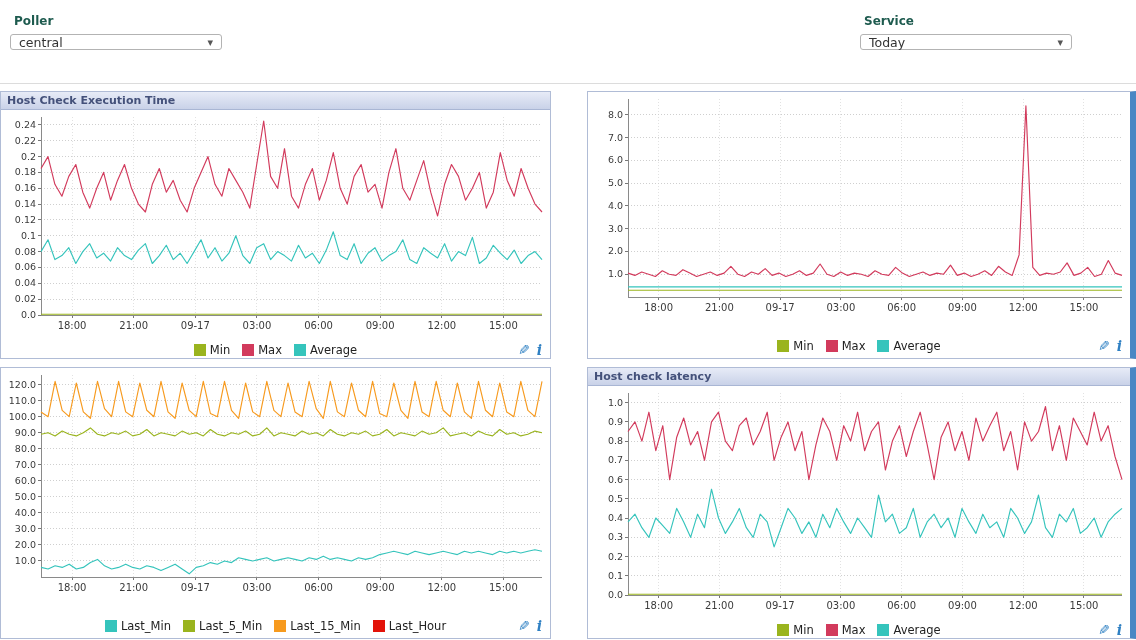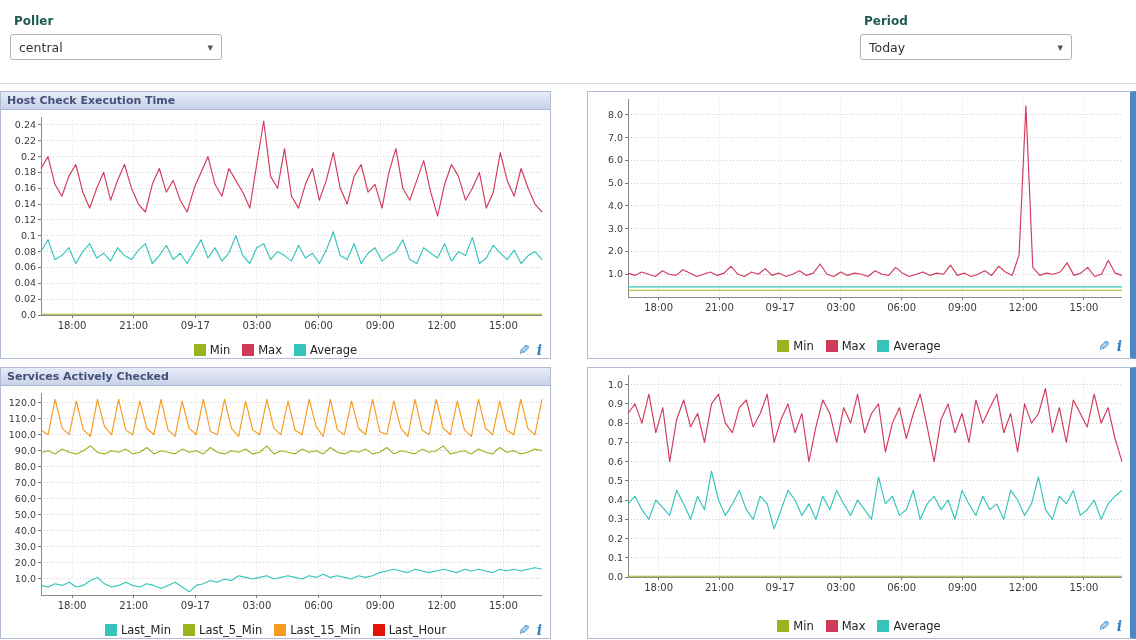--- a/index.html
+++ b/index.html
@@ -7,21 +7,21 @@
        font-family:"DejaVu Sans","Liberation Sans",sans-serif;color:#333;}
   .page{width:1136px;height:640px;box-sizing:border-box;}
 
   
   .filterbar{height:84px;box-sizing:border-box;border-bottom:1px solid #dcdcdc;
              display:flex;align-items:flex-start;padding:12px 0 0 10px;}
   .filter{display:flex;flex-direction:column;justify-content:space-between;}
   .filter-period{margin-left:auto;margin-right:64px;}
   .filter label{font-size:12px;font-weight:bold;color:var(--label-color,#1e5b4f);
                 margin:2px 0 6px 4px;}
-  .select{width:212px;height:26px;box-sizing:border-box;border:1px solid #b3b3b3;
+  .select{width:212px;height:16px;box-sizing:border-box;border:1px solid #b3b3b3;
           border-radius:3px;background:#fff;display:flex;align-items:center;
           padding:0 8px;font-size:12.5px;color:#333;cursor:pointer;}
   .select-value{flex:1;}
   .select-arrow{color:#555;font-size:11px;}
 
   
   .grid{display:grid;grid-template-columns:551px 549px;grid-template-rows:268px 272px;
         column-gap:36px;row-gap:8px;margin-top:7px;}
   .panel{box-sizing:border-box;border:1px solid #b0bcd6;background:#fff;
          display:flex;flex-direction:column;overflow:hidden;}
@@ -52,21 +52,21 @@
 
   <div class="filterbar">
     <div class="filter">
       <label>Poller</label>
       <div class="select">
         <span class="select-value">central</span>
         <span class="select-arrow">▾</span>
       </div>
     </div>
     <div class="filter filter-period">
-      <label>Period</label>
+      <label>Service</label>
       <div class="select">
         <span class="select-value">Today</span>
         <span class="select-arrow">▾</span>
       </div>
     </div>
   </div>
 
   <div class="grid">
 
     <div class="panel">
@@ -235,21 +235,20 @@
             </div>
           </div>
         <div class="footer-icons">
           <span class="icon-edit">✎</span>
           <span class="icon-info">i</span>
         </div>
       </div>
     </div>
 
     <div class="panel">
-      <div class="panel-header">Services Actively Checked</div>
       <div class="chart"><svg width="549" height="228">
             <line x1="71.062" y1="7" x2="71.062" y2="209" stroke="#e2e2e2" stroke-width="1" stroke-dasharray="1,2" shape-rendering="crispEdges"></line>
             <line x1="71.062" y1="209" x2="71.062" y2="212" stroke="#777" shape-rendering="crispEdges"></line>
             <text x="71.062" y="223" text-anchor="middle" font-size="10">18:00</text>
             <line x1="132.685" y1="7" x2="132.685" y2="209" stroke="#e2e2e2" stroke-width="1" stroke-dasharray="1,2" shape-rendering="crispEdges"></line>
             <line x1="132.685" y1="209" x2="132.685" y2="212" stroke="#777" shape-rendering="crispEdges"></line>
             <text x="132.685" y="223" text-anchor="middle" font-size="10">21:00</text>
             <line x1="194.308" y1="7" x2="194.308" y2="209" stroke="#e2e2e2" stroke-width="1" stroke-dasharray="1,2" shape-rendering="crispEdges"></line>
             <line x1="194.308" y1="209" x2="194.308" y2="212" stroke="#777" shape-rendering="crispEdges"></line>
             <text x="194.308" y="223" text-anchor="middle" font-size="10">09-17</text>
@@ -330,20 +329,21 @@
             </div>
           </div>
         <div class="footer-icons">
           <span class="icon-edit">✎</span>
           <span class="icon-info">i</span>
         </div>
       </div>
     </div>
 
     <div class="panel panel-right">
+      <div class="panel-header">Host check latency</div>
       <div class="chart"><svg width="542" height="228">
             <line x1="70.628" y1="7" x2="70.628" y2="209" stroke="#e2e2e2" stroke-width="1" stroke-dasharray="1,2" shape-rendering="crispEdges"></line>
             <line x1="70.628" y1="209" x2="70.628" y2="212" stroke="#777" shape-rendering="crispEdges"></line>
             <text x="70.628" y="223" text-anchor="middle" font-size="10">18:00</text>
             <line x1="131.39" y1="7" x2="131.39" y2="209" stroke="#e2e2e2" stroke-width="1" stroke-dasharray="1,2" shape-rendering="crispEdges"></line>
             <line x1="131.39" y1="209" x2="131.39" y2="212" stroke="#777" shape-rendering="crispEdges"></line>
             <text x="131.39" y="223" text-anchor="middle" font-size="10">21:00</text>
             <line x1="192.152" y1="7" x2="192.152" y2="209" stroke="#e2e2e2" stroke-width="1" stroke-dasharray="1,2" shape-rendering="crispEdges"></line>
             <line x1="192.152" y1="209" x2="192.152" y2="212" stroke="#777" shape-rendering="crispEdges"></line>
             <text x="192.152" y="223" text-anchor="middle" font-size="10">09-17</text>

